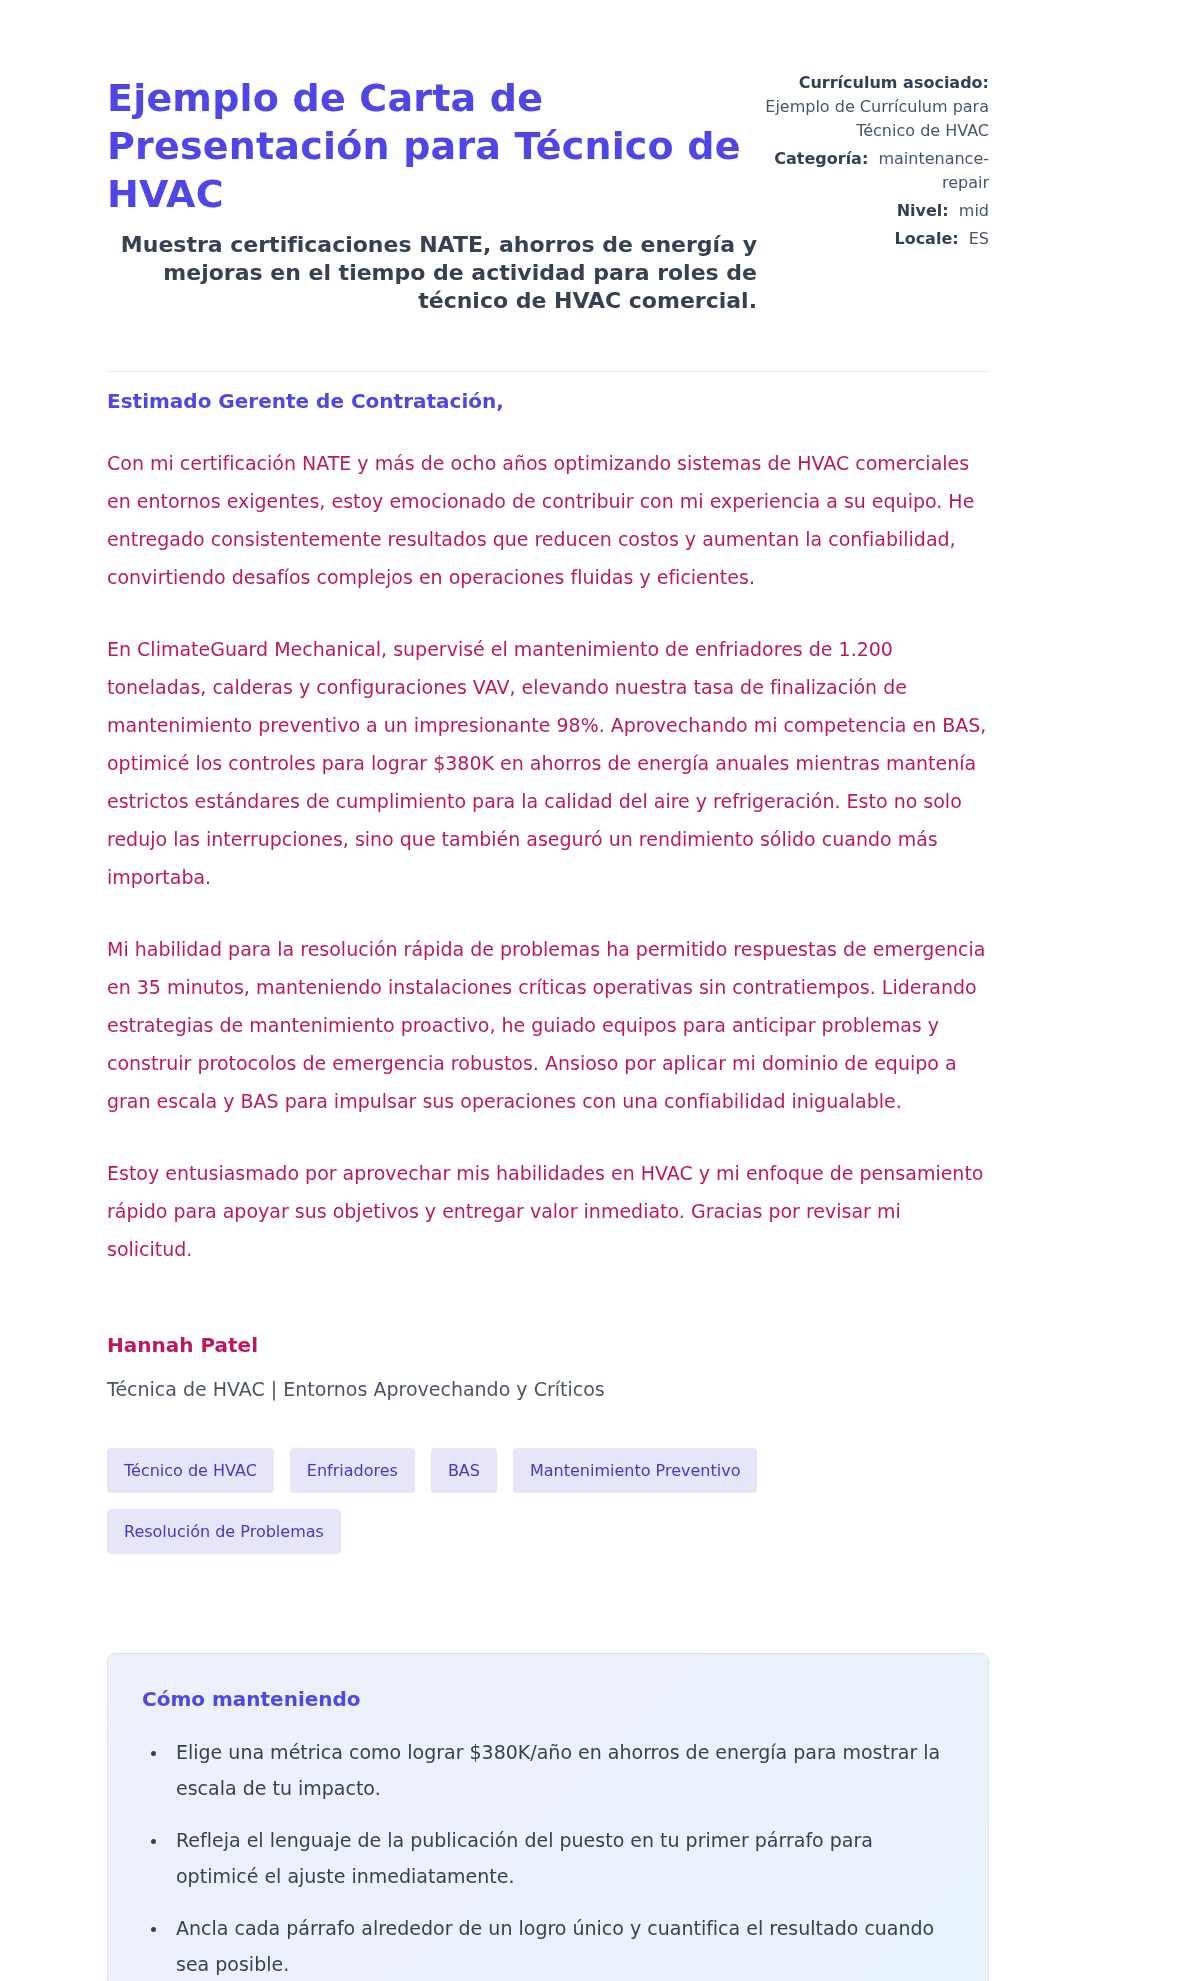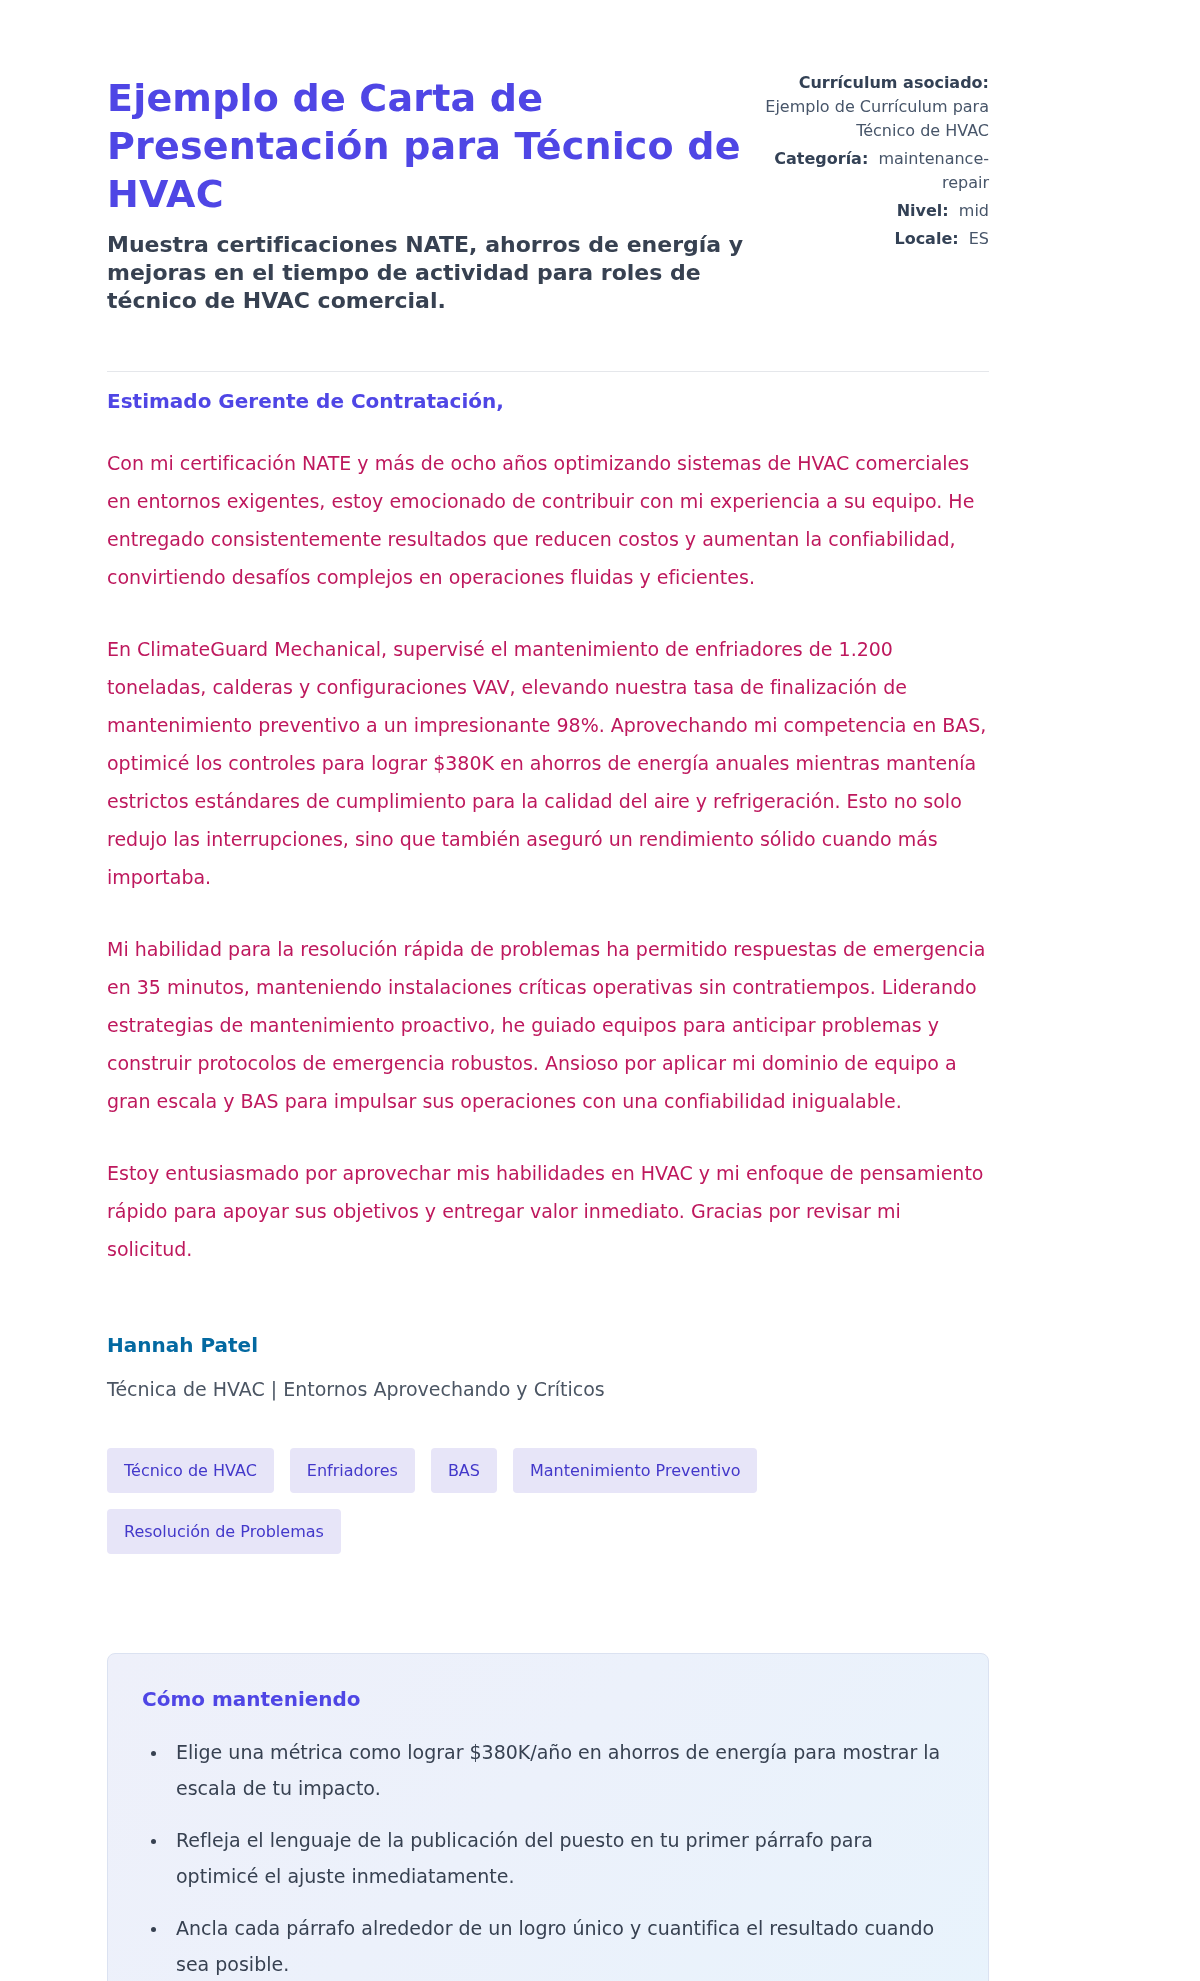--- a/index.html
+++ b/index.html
@@ -29,20 +29,21 @@
     font-weight: bold;
     color: #4f46e5;
     letter-spacing: 0.2px;
   }
   .page-subtitle {
     margin-top: 12px;
     font-size: 22px;
     line-height: 1.28;
     font-weight: bold;
     color: #374151;
+    text-align: right;
   }
   .meta-block {
     width: 232px;
     margin-top: -4px;
     text-align: right;
     font-size: 16px;
     line-height: 24px;
     color: #475569;
     flex-shrink: 0;
   }
@@ -72,21 +73,21 @@
     line-height: 38px;
     color: #be185d;
   }
   .letter-paragraph + .letter-paragraph { margin-top: 34px; }
 
   .signature-name {
     margin-top: 64px;
     font-size: 20px;
     line-height: 26px;
     font-weight: bold;
-    color: #0369a1;
+    color: #be185d;
   }
   .signature-role {
     margin-top: 16px;
     font-size: 19px;
     line-height: 30px;
     color: #4b5563;
   }
 
   
   .tags-row {

